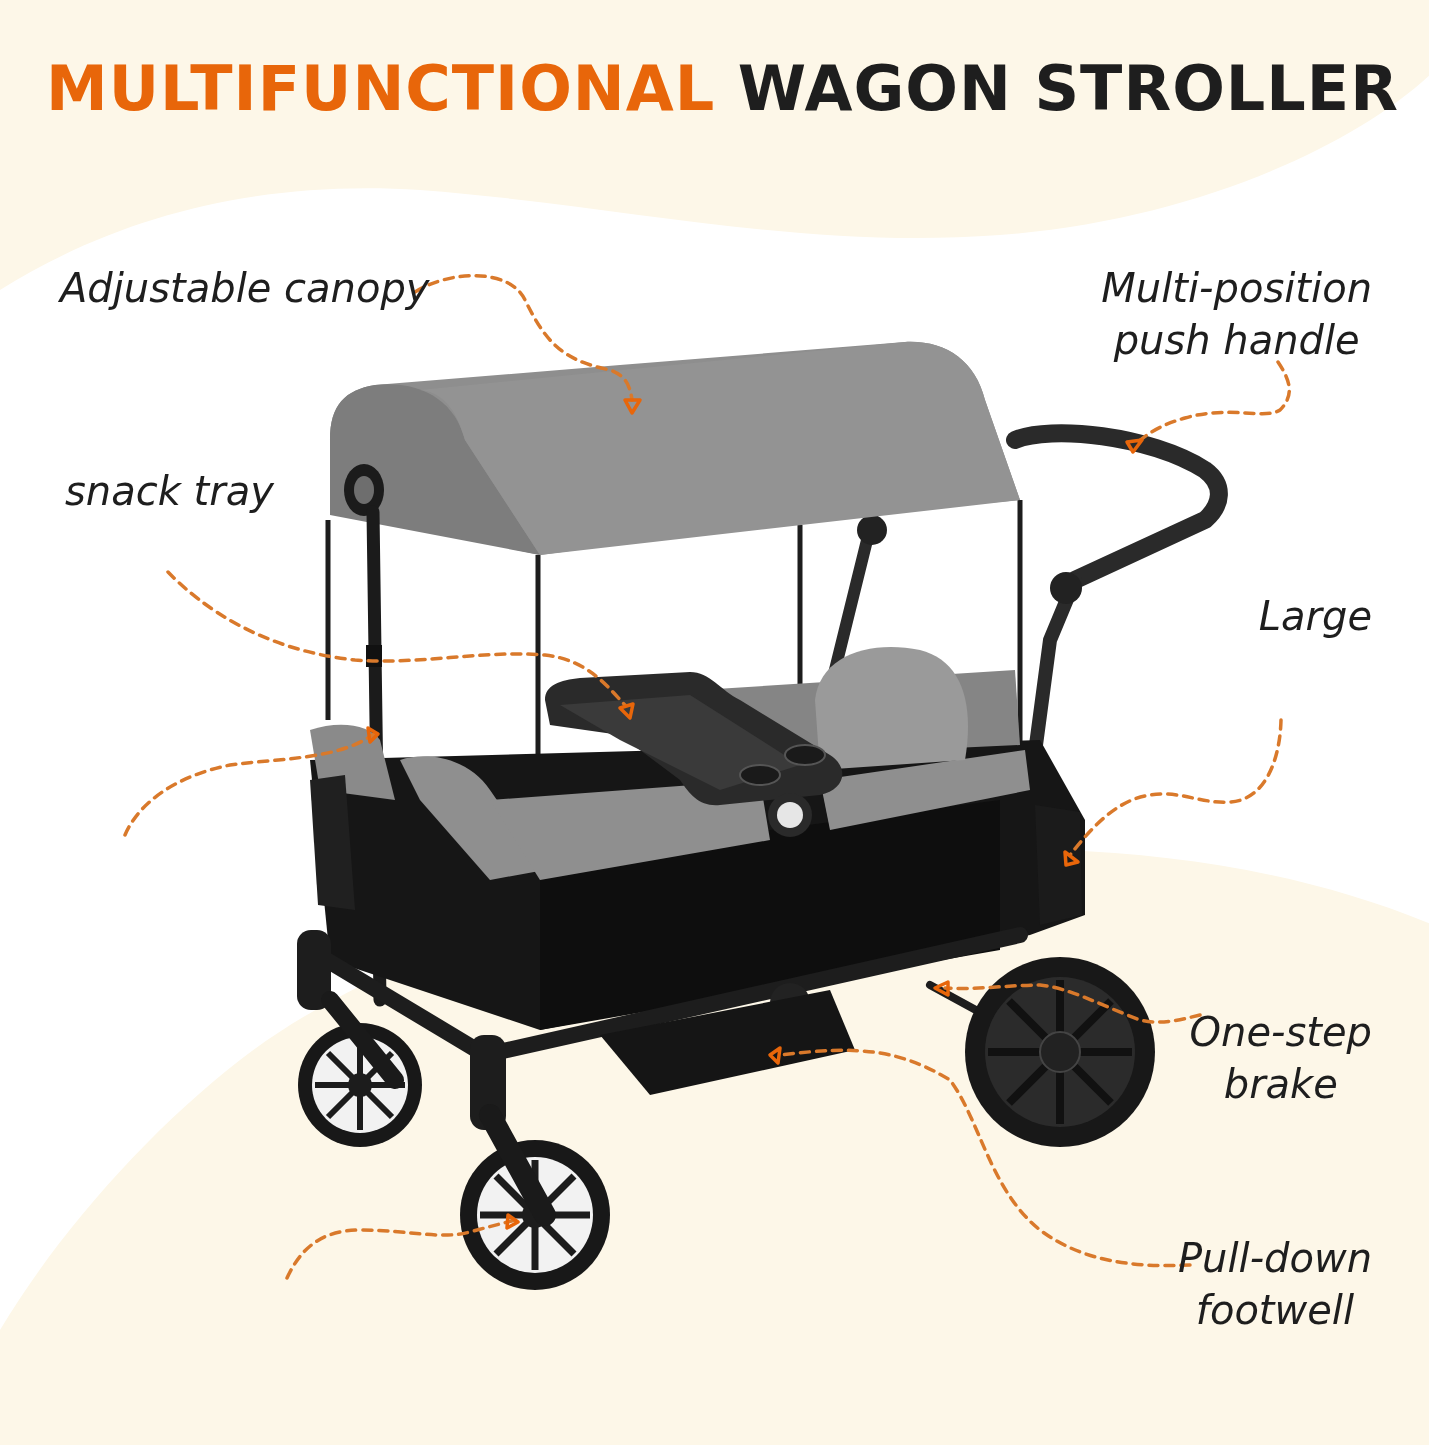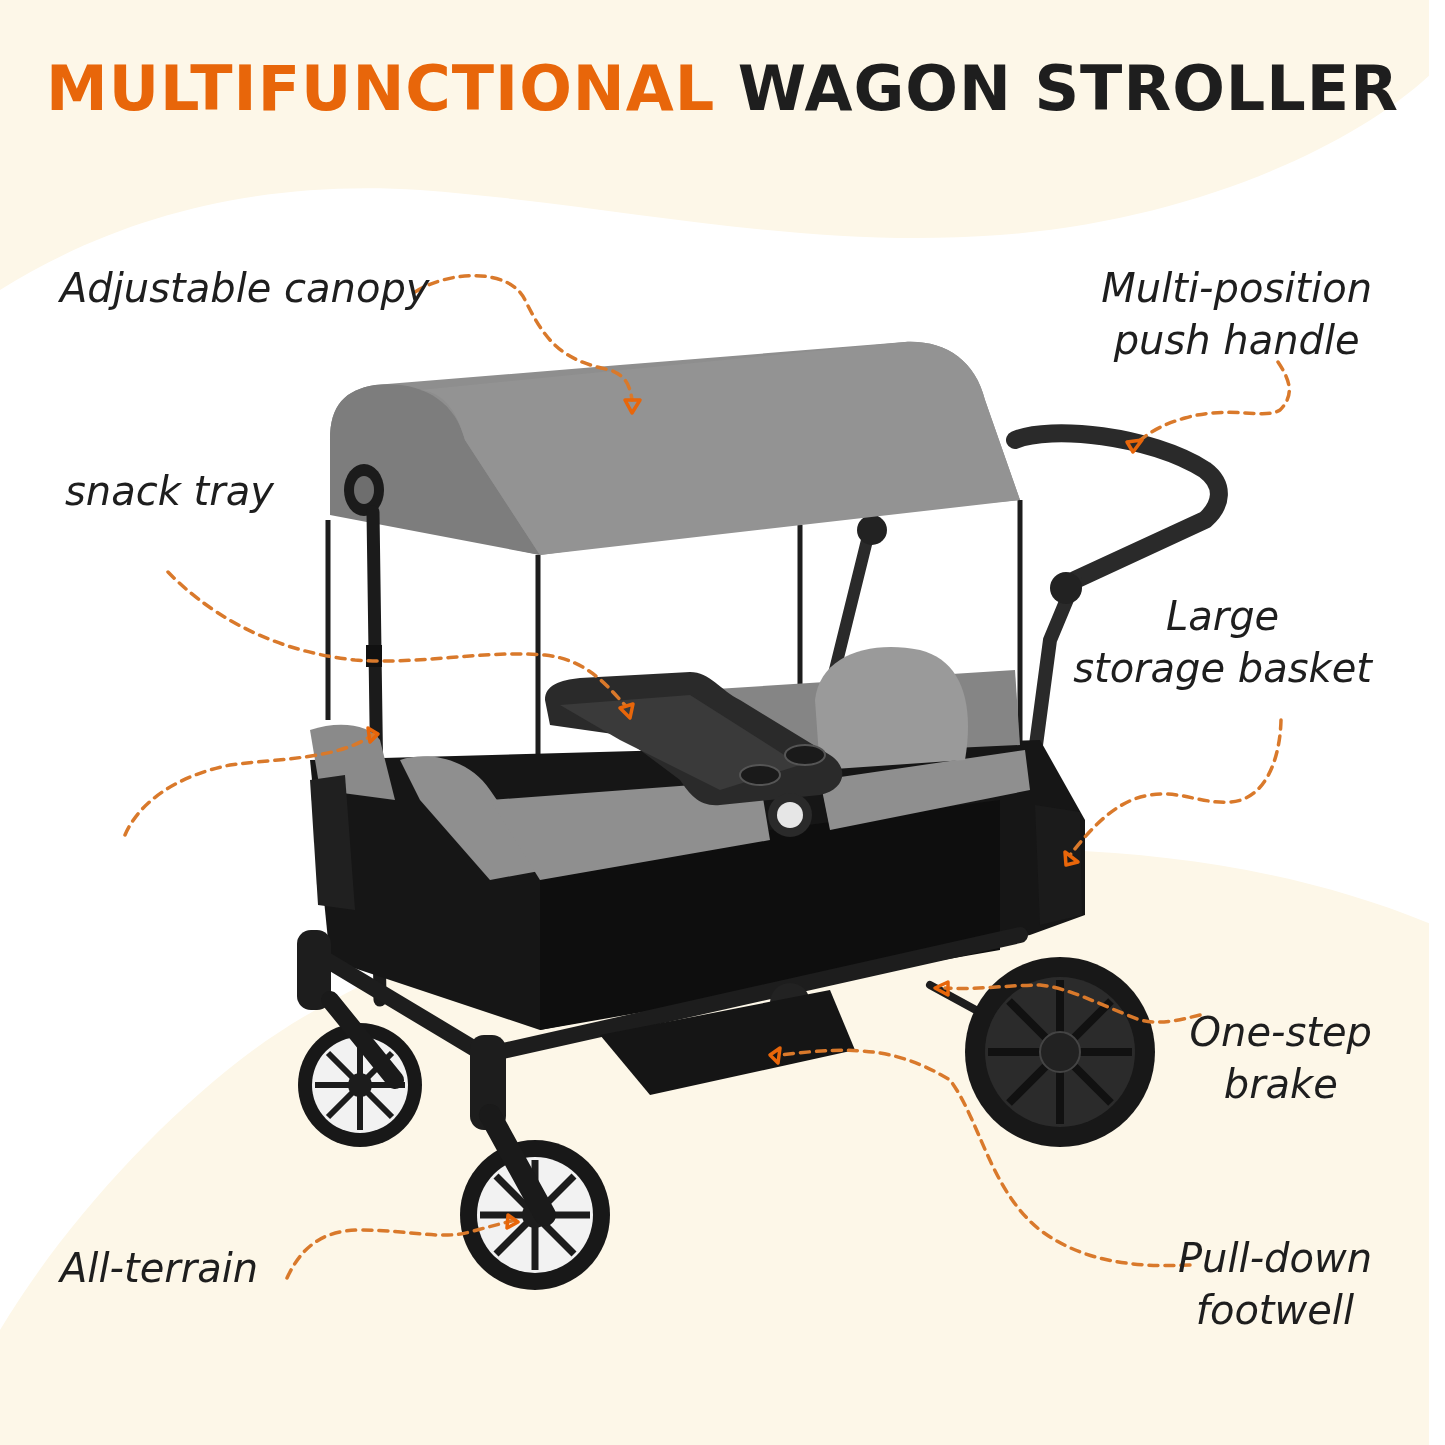--- a/index.html
+++ b/index.html
@@ -167,31 +167,29 @@
     <span>Multi-position</span>
     <span>push handle</span>
   </div>
 
   <div class="label" style="left:65px; top:465px;">
     <span>snack tray</span>
   </div>
 
   <div class="label right" style="right:57px; top:590px;">
     <span>Large</span>
-    <span>storage basket</span>
   </div>
 
 
   <div class="label right" style="right:57px; top:1006px;">
     <span>One-step</span>
     <span>brake</span>
   </div>
 
   <div class="label" style="left:60px; top:1242px;">
-    <span>All-terrain</span>
   </div>
 
   <div class="label right" style="right:57px; top:1232px;">
     <span>Pull-down</span>
     <span>footwell</span>
   </div>
 
 </div>
 
 </body></html>

